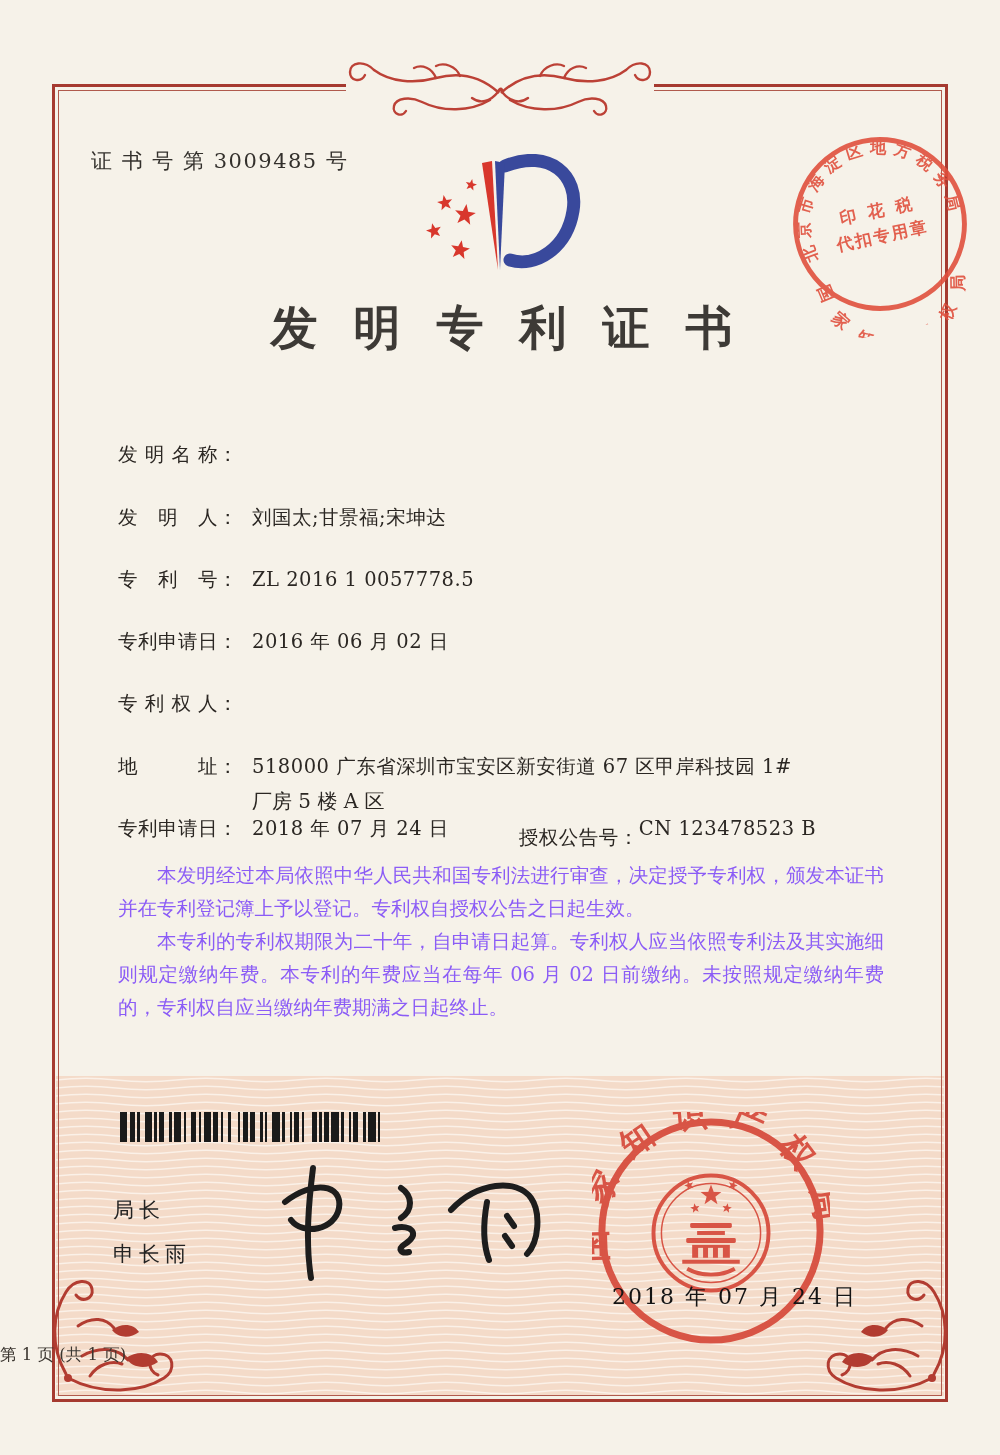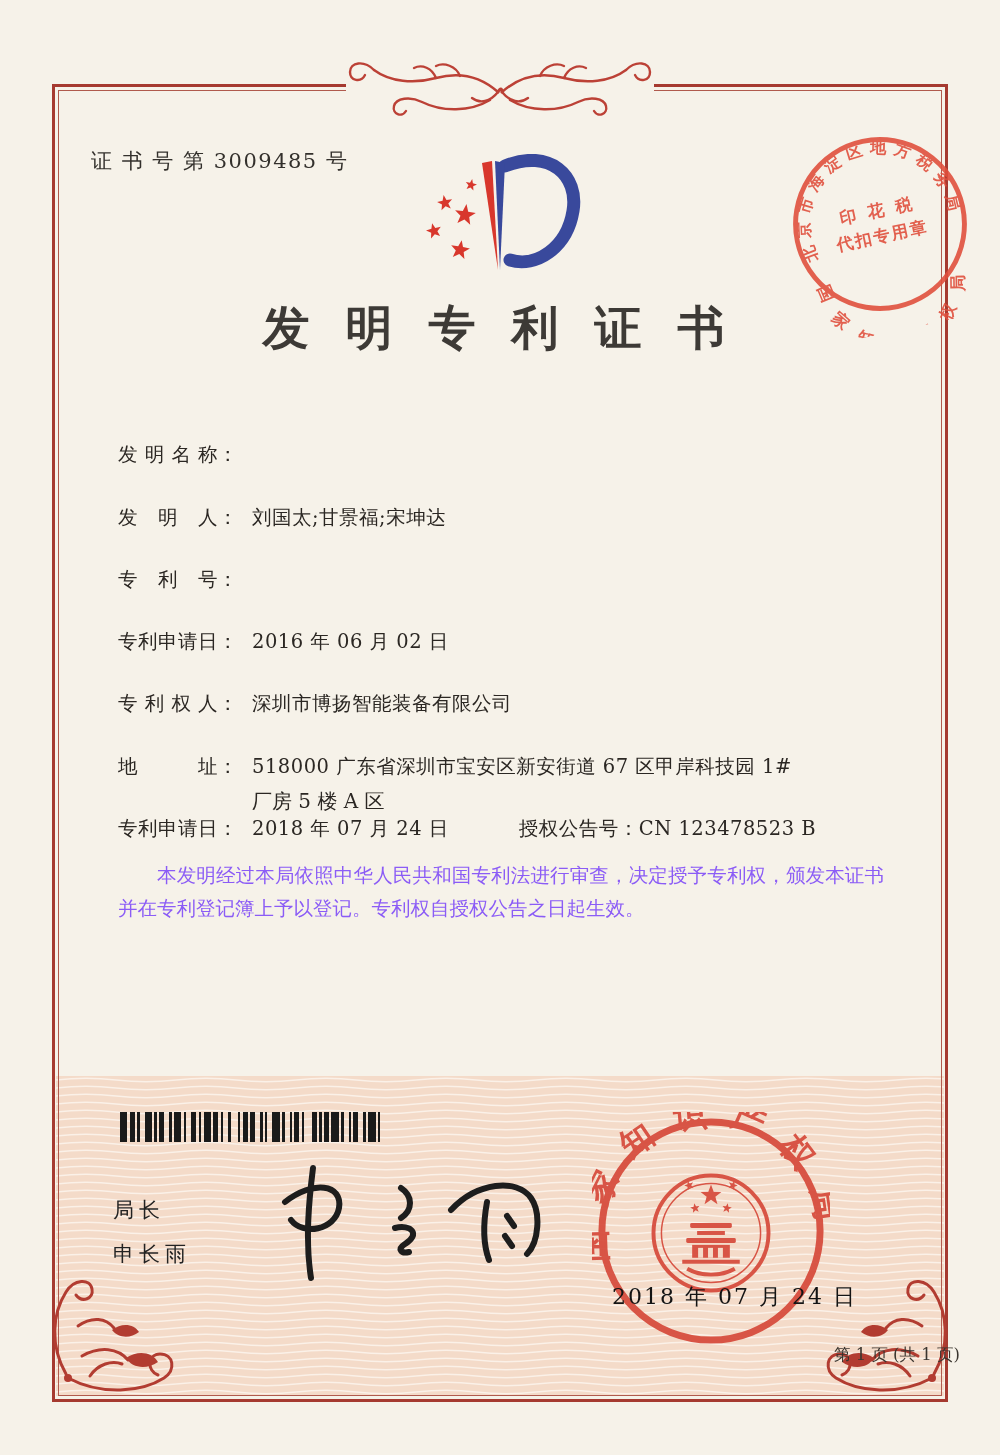--- a/index.html
+++ b/index.html
@@ -20,50 +20,50 @@
   .corner.bl{left:42px;top:1252px;}
   .corner.br{left:808px;top:1252px;transform:scaleX(-1);}
 
   .cert-no{position:absolute;left:91px;top:147px;font-size:21px;letter-spacing:1.5px;
            color:#33302c;z-index:4;}
 
   .logo{position:absolute;left:412px;top:154px;z-index:4;}
 
   .tax-stamp{position:absolute;left:772px;top:116px;z-index:5;transform:rotate(-12deg);}
 
-  .title-wrap{position:absolute;left:0;top:297px;width:987px;text-align:center;z-index:4;}
+  .title-wrap{position:absolute;left:8px;top:297px;width:987px;text-align:center;z-index:4;}
   .title-wrap span{display:inline-block;font-size:47px;font-weight:600;color:#3d3a36;
            letter-spacing:36px;margin-right:-36px;}
 
   .row{position:absolute;left:118px;width:790px;display:flex;font-size:19.5px;
        color:#2b2723;letter-spacing:0.5px;z-index:4;line-height:27px;}
   .lbl{width:134px;flex:none;}
   .addr2{position:absolute;left:252px;top:788px;font-size:20px;color:#2b2723;z-index:4;}
-  .grant-no-lbl{margin-left:70px;}
+  .grant-no-lbl{margin-left:70px;margin-top:9px;}
 
   .legal{position:absolute;left:118px;top:859px;width:766px;font-size:19.5px;
          color:#8b5cf6;line-height:33px;text-align:justify;z-index:4;}
   .legal p{margin:0;text-indent:2em;}
 
   .barcode{position:absolute;left:120px;top:1112px;width:266px;height:30px;z-index:4;
            display:flex;align-items:stretch;}
   .barcode div{height:100%;}
 
   .director-label{position:absolute;left:113px;top:1196px;font-family:"DejaVu Sans","Liberation Sans",sans-serif;
            font-size:21px;letter-spacing:5px;color:#222;z-index:4;}
   .director-name{position:absolute;left:113px;top:1240px;font-family:"DejaVu Sans","Liberation Sans",sans-serif;
            font-size:21px;letter-spacing:5px;color:#222;z-index:4;}
 
   .signature{position:absolute;left:255px;top:1150px;z-index:4;}
 
   .seal{position:absolute;left:592px;top:1112px;z-index:4;opacity:.92;}
   .seal-date{position:absolute;left:612px;top:1282px;font-size:22px;letter-spacing:2px;
            color:#141414;z-index:5;}
 
-  .page-footer{position:absolute;left:0;top:1344px;width:960px;text-align:right;
+  .page-footer{position:absolute;left:0;top:1344px;width:960px;text-align:left;
            font-size:16.5px;color:#3a352f;z-index:4;}
 </style>
 </head>
 <body>
 
 <svg class="band" width="888" height="320" viewBox="0 0 888 320" preserveAspectRatio="none">
   <defs>
     <pattern id="wv" width="120" height="8" patternUnits="userSpaceOnUse">
       <rect width="120" height="8" fill="#f4dbc9"></rect>
       <path d="M0 4 Q 30 0.6 60 4 T 120 4" stroke="#fbf1e8" stroke-width="1.4" fill="none"></path>
@@ -165,43 +165,44 @@
 
 <div class="row" style="top:441px">
   <span class="lbl">发 明 名 称：</span>
 </div>
 <div class="row" style="top:504px">
   <span class="lbl">发　明　人：</span>
   <span class="val">刘国太;甘景福;宋坤达</span>
 </div>
 <div class="row" style="top:566px">
   <span class="lbl">专　利　号：</span>
+  <span class="val">ZL 2016 1 0057778.5</span>
 </div>
 <div class="row" style="top:628px">
   <span class="lbl">专利申请日：</span>
   <span class="val">2016 年 06 月 02 日</span>
 </div>
 <div class="row" style="top:690px">
   <span class="lbl">专 利 权 人：</span>
-  <span class="val">深圳市博扬智能装备有限公司</span>
 </div>
 <div class="row" style="top:753px">
   <span class="lbl">地　　　址：</span>
   <span class="val">518000 广东省深圳市宝安区新安街道 67 区甲岸科技园 1#</span>
 </div>
 <div class="addr2">厂房 5 楼 A 区</div>
 <div class="row" style="top:815px">
   <span class="lbl">专利申请日：</span>
   <span class="val">2018 年 07 月 24 日</span>
   <span class="grant-no-lbl">授权公告号：</span>
   <span class="val">CN 123478523 B</span>
 </div>
 
 <div class="legal">
   <p>本发明经过本局依照中华人民共和国专利法进行审查，决定授予专利权，颁发本证书并在专利登记簿上予以登记。专利权自授权公告之日起生效。</p>
+  <p>本专利的专利权期限为二十年，自申请日起算。专利权人应当依照专利法及其实施细则规定缴纳年费。本专利的年费应当在每年 06 月 02 日前缴纳。未按照规定缴纳年费的，专利权自应当缴纳年费期满之日起终止。</p>
 </div>
 
 <div class="barcode" id="barcode">
     <div style="width: 7.38889px; background: rgb(26, 26, 26);"></div>
     <div style="width: 2.46296px; background: transparent;"></div>
     <div style="width: 4.92593px; background: rgb(26, 26, 26);"></div>
     <div style="width: 2.46296px; background: transparent;"></div>
     <div style="width: 2.46296px; background: rgb(26, 26, 26);"></div>
     <div style="width: 4.92593px; background: transparent;"></div>
     <div style="width: 7.38889px; background: rgb(26, 26, 26);"></div>

